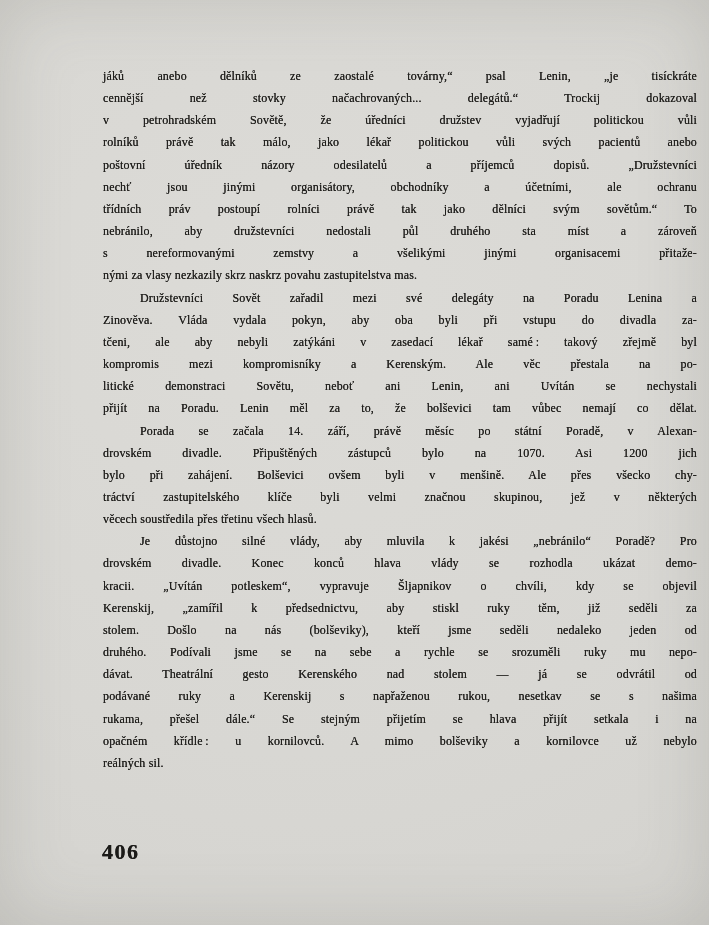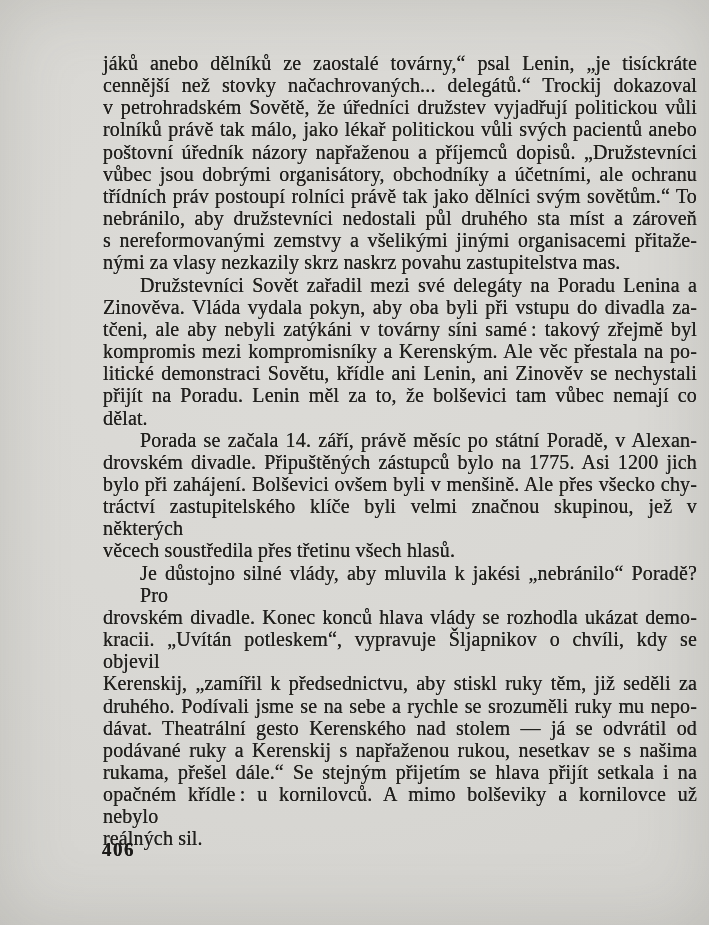--- a/index.html
+++ b/index.html
@@ -18,80 +18,81 @@
     height: 925px;
     background:
       radial-gradient(130% 95% at 42% 32%, #dcdbd7 0%, #d8d7d3 52%, #d2d1cd 100%);
     box-shadow: inset 0 0 70px rgba(110, 108, 102, 0.22);
     font-family: "Liberation Serif", "DejaVu Serif", serif;
     color: #21201d;
   }
   .tb {
     position: absolute;
     left: 103px;
-    top: 52px;
+    top: 65px;
     width: 594px;
-    font-size: 20px;
+    font-size: 12px;
     line-height: 22.15px;
     letter-spacing: 0.15px;
     text-shadow: 0 0 0.45px rgba(28, 27, 25, 0.9);
   }
   .l {
     text-align: justify;
     white-space: normal;
   }
   .l.j { text-align-last: justify; }
   .l.e { text-align-last: left; }
   .l.in { padding-left: 37px; }
   .pagenum {
     position: absolute;
     left: 102px;
     top: 839px;
-    font-size: 19px;
+    font-size: 22px;
     font-weight: bold;
     letter-spacing: 1.5px;
     color: #1b1a18;
     text-shadow: 0 0 0.5px rgba(20, 20, 18, 0.95);
   }
 </style>
 </head>
 <body>
 
 <div class="page">
 
   <div class="tb">
 
     <div class="l j">jáků anebo dělníků ze zaostalé továrny,“ psal Lenin, „je tisíckráte</div>
     <div class="l j">cennější než stovky načachrovaných... delegátů.“ Trockij dokazoval</div>
     <div class="l j">v petrohradském Sovětě, že úředníci družstev vyjadřují politickou vůli</div>
     <div class="l j">rolníků právě tak málo, jako lékař politickou vůli svých pacientů anebo</div>
-    <div class="l j">poštovní úředník názory napřaženou a příjemců dopisů. „Družstevníci</div>
-    <div class="l j">vůbec jsou dobrými organisátory, obchodníky a účetními, ale ochranu</div>
+    <div class="l j">poštovní úředník názory odesilatelů a příjemců dopisů. „Družstevníci</div>
+    <div class="l j">nechť jsou jinými organisátory, obchodníky a účetními, ale ochranu</div>
     <div class="l j">třídních práv postoupí rolníci právě tak jako dělníci svým sovětům.“ To</div>
     <div class="l j">nebránilo, aby družstevníci nedostali půl druhého sta míst a zároveň</div>
     <div class="l j">s nereformovanými zemstvy a všelikými jinými organisacemi přitaže-</div>
     <div class="l e">nými za vlasy nezkazily skrz naskrz povahu zastupitelstva mas.</div>
 
     <div class="l j in">Družstevníci Sovět zařadil mezi své delegáty na Poradu Lenina a</div>
     <div class="l j">Zinověva. Vláda vydala pokyn, aby oba byli při vstupu do divadla za-</div>
-    <div class="l j">tčeni, ale aby nebyli zatýkáni v továrny síni samé : takový zřejmě byl</div>
+    <div class="l j">tčeni, ale aby nebyli zatýkáni v zasedací lékař samé : takový zřejmě byl</div>
     <div class="l j">kompromis mezi kompromisníky a Kerenským. Ale věc přestala na po-</div>
-    <div class="l j">litické demonstraci Sovětu, křídle ani Lenin, ani Zinověv se nechystali</div>
+    <div class="l j">litické demonstraci Sovětu, neboť ani Lenin, ani Uvítán se nechystali</div>
     <div class="l j">přijít na Poradu. Lenin měl za to, že bolševici tam vůbec nemají co dělat.</div>
 
     <div class="l j in">Porada se začala 14. září, právě měsíc po státní Poradě, v Alexan-</div>
-    <div class="l j">drovském divadle. Připuštěných zástupců bylo na 1775. Asi 1200 jich</div>
+    <div class="l j">drovském divadle. Připuštěných zástupců bylo na 1070. Asi 1200 jich</div>
     <div class="l j">bylo při zahájení. Bolševici ovšem byli v menšině. Ale přes všecko chy-</div>
     <div class="l j">tráctví zastupitelského klíče byli velmi značnou skupinou, jež v některých</div>
     <div class="l e">věcech soustředila přes třetinu všech hlasů.</div>
 
     <div class="l j in">Je důstojno silné vlády, aby mluvila k jakési „nebránilo“ Poradě? Pro</div>
     <div class="l j">drovském divadle. Konec konců hlava vlády se rozhodla ukázat demo-</div>
     <div class="l j">kracii. „Uvítán potleskem“, vypravuje Šljapnikov o chvíli, kdy se objevil</div>
     <div class="l j">Kerenskij, „zamířil k předsednictvu, aby stiskl ruky těm, již seděli za</div>
+    <div class="l j">stolem. Došlo na nás (bolševiky), kteří jsme seděli nedaleko jeden od</div>
     <div class="l j">druhého. Podívali jsme se na sebe a rychle se srozuměli ruky mu nepo-</div>
     <div class="l j">dávat. Theatrální gesto Kerenského nad stolem — já se odvrátil od</div>
     <div class="l j">podávané ruky a Kerenskij s napřaženou rukou, nesetkav se s našima</div>
     <div class="l j">rukama, přešel dále.“ Se stejným přijetím se hlava přijít setkala i na</div>
     <div class="l j">opačném křídle : u kornilovců. A mimo bolševiky a kornilovce už nebylo</div>
     <div class="l e">reálných sil.</div>
 
   </div>
 
   <div class="pagenum">406</div>

